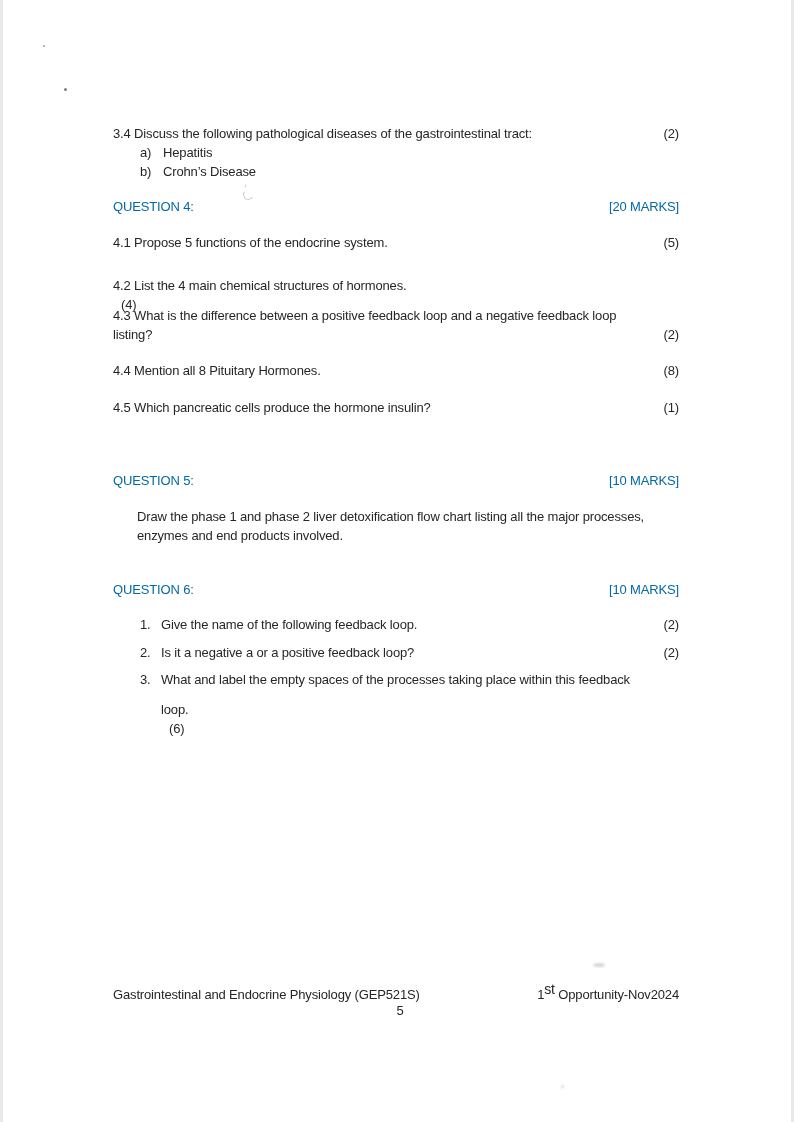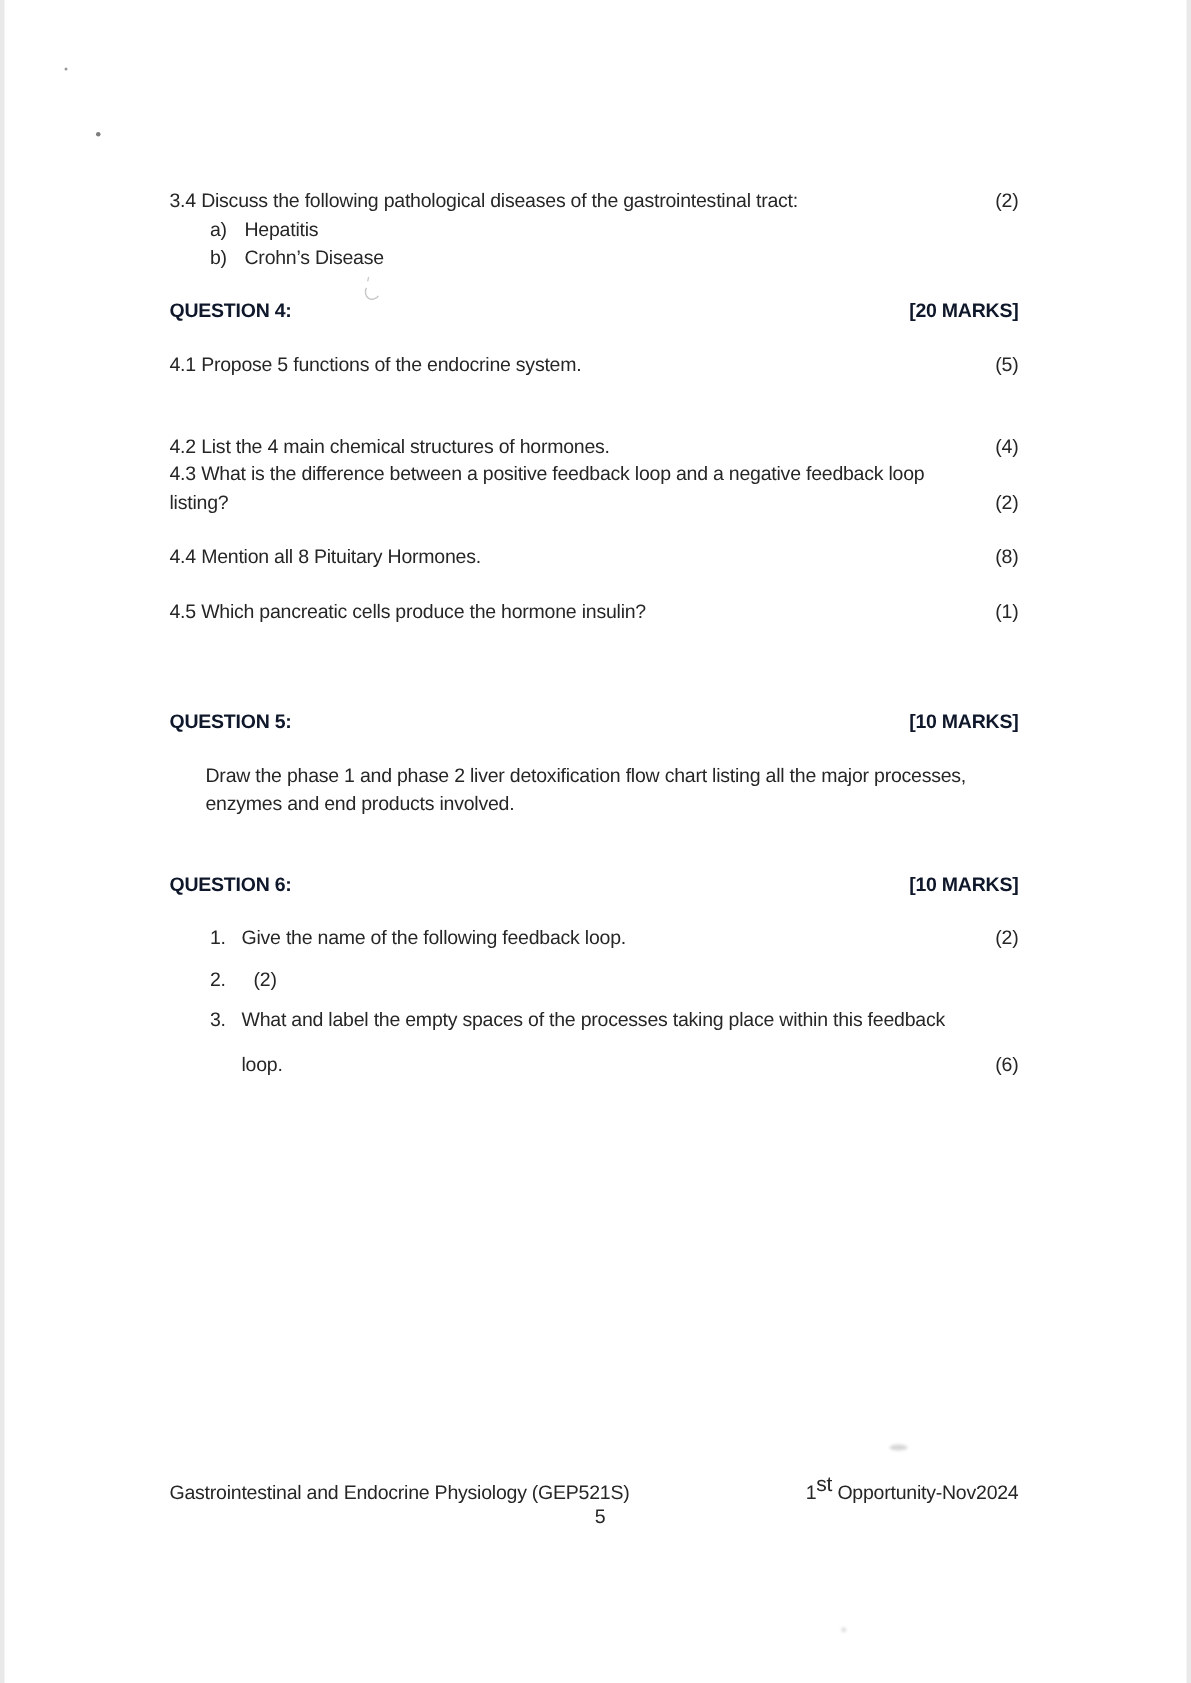--- a/index.html
+++ b/index.html
@@ -33,22 +33,22 @@
   .row .qtext { white-space: nowrap; }
   .marks {
     text-align: right;
     flex: 0 0 auto;
     padding-left: 8px;
   }
   .heading-row {
     display: flex;
     justify-content: space-between;
     align-items: baseline;
-    font-weight: 700;
-    color: #0f172a;
+    font-weight: 400;
+    color: #0369a1;
   }
   .sub-items {
     padding-left: 27px;
   }
   .sub-item {
     display: flex;
     line-height: 19px;
   }
   .sub-label {
     flex: 0 0 23px;
@@ -145,21 +145,21 @@
   <div class="block heading-row" style="top:197px;">
     <span>QUESTION 4:</span>
     <span>[20 MARKS]</span>
   </div>
 
   <div class="block row" style="top:233px;">
     <span class="qtext">4.1 Propose 5 functions of the endocrine system.</span>
     <span class="marks">(5)</span>
   </div>
 
-  <div class="block row" style="top:288px;">
+  <div class="block row" style="top:276px;flex-direction:column;">
     <span class="qtext">4.2 List the 4 main chemical structures of hormones.</span>
     <span class="marks">(4)</span>
   </div>
 
   <div class="block" style="top:306px;">
     <div class="line">4.3 What is the difference between a positive feedback loop and a negative feedback loop</div>
     <div class="row">
       <span class="qtext">listing?</span>
       <span class="marks">(2)</span>
     </div>
@@ -194,29 +194,30 @@
     <span class="num">1.</span>
     <span class="num-body row">
       <span class="qtext">Give the name of the following feedback loop.</span>
       <span class="marks">(2)</span>
     </span>
   </div>
 
   <div class="block numbered" style="top:643px; left:137px; width:539px;">
     <span class="num">2.</span>
     <span class="num-body row">
+      <span class="qtext">Is it a negative a or a positive feedback loop?</span>
       <span class="marks">(2)</span>
     </span>
   </div>
 
   <div class="block numbered" style="top:670px; left:137px; width:539px;">
     <span class="num">3.</span>
     <span class="num-body">
       <span class="line" style="display:block;">What and label the empty spaces of the processes taking place within this feedback</span>
-      <span class="row" style="margin-top:11px;">
+      <span class="row" style="margin-top:11px;flex-direction:column;">
         <span class="qtext">loop.</span>
         <span class="marks">(6)</span>
       </span>
     </span>
   </div>
 
   <div class="block footer-row" style="top:985px;">
     <span>Gastrointestinal and Endocrine Physiology (GEP521S)</span>
     <span><span>1</span><sup>st</sup><span> Opportunity-Nov2024</span></span>
   </div>

